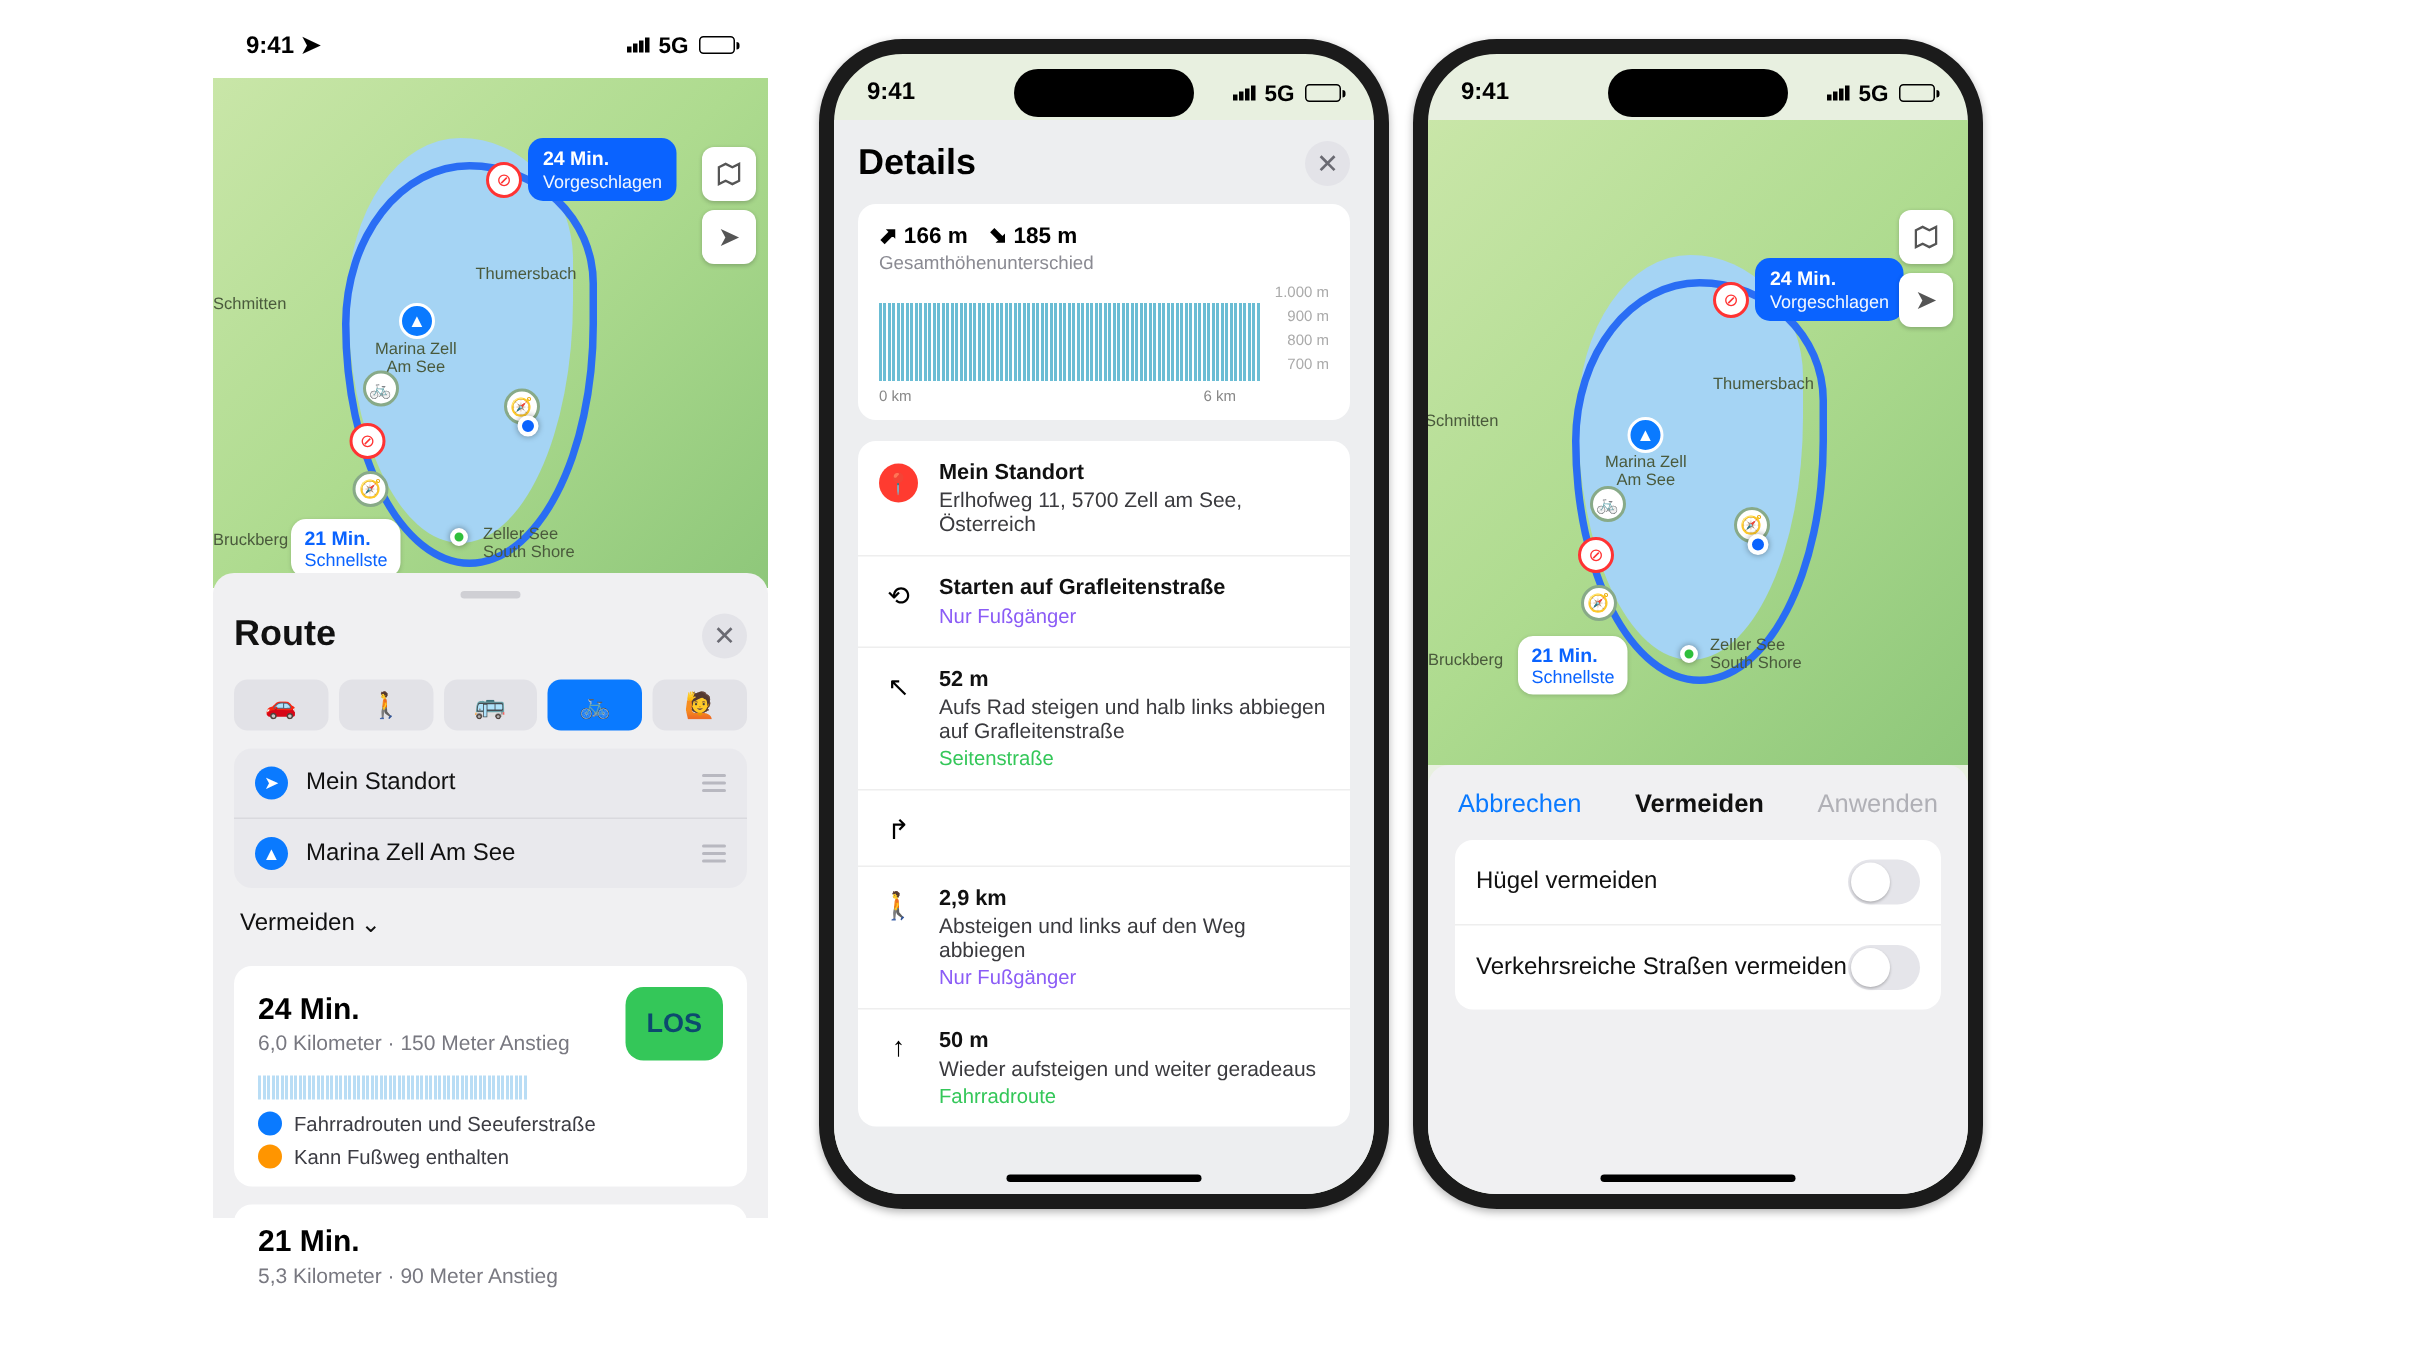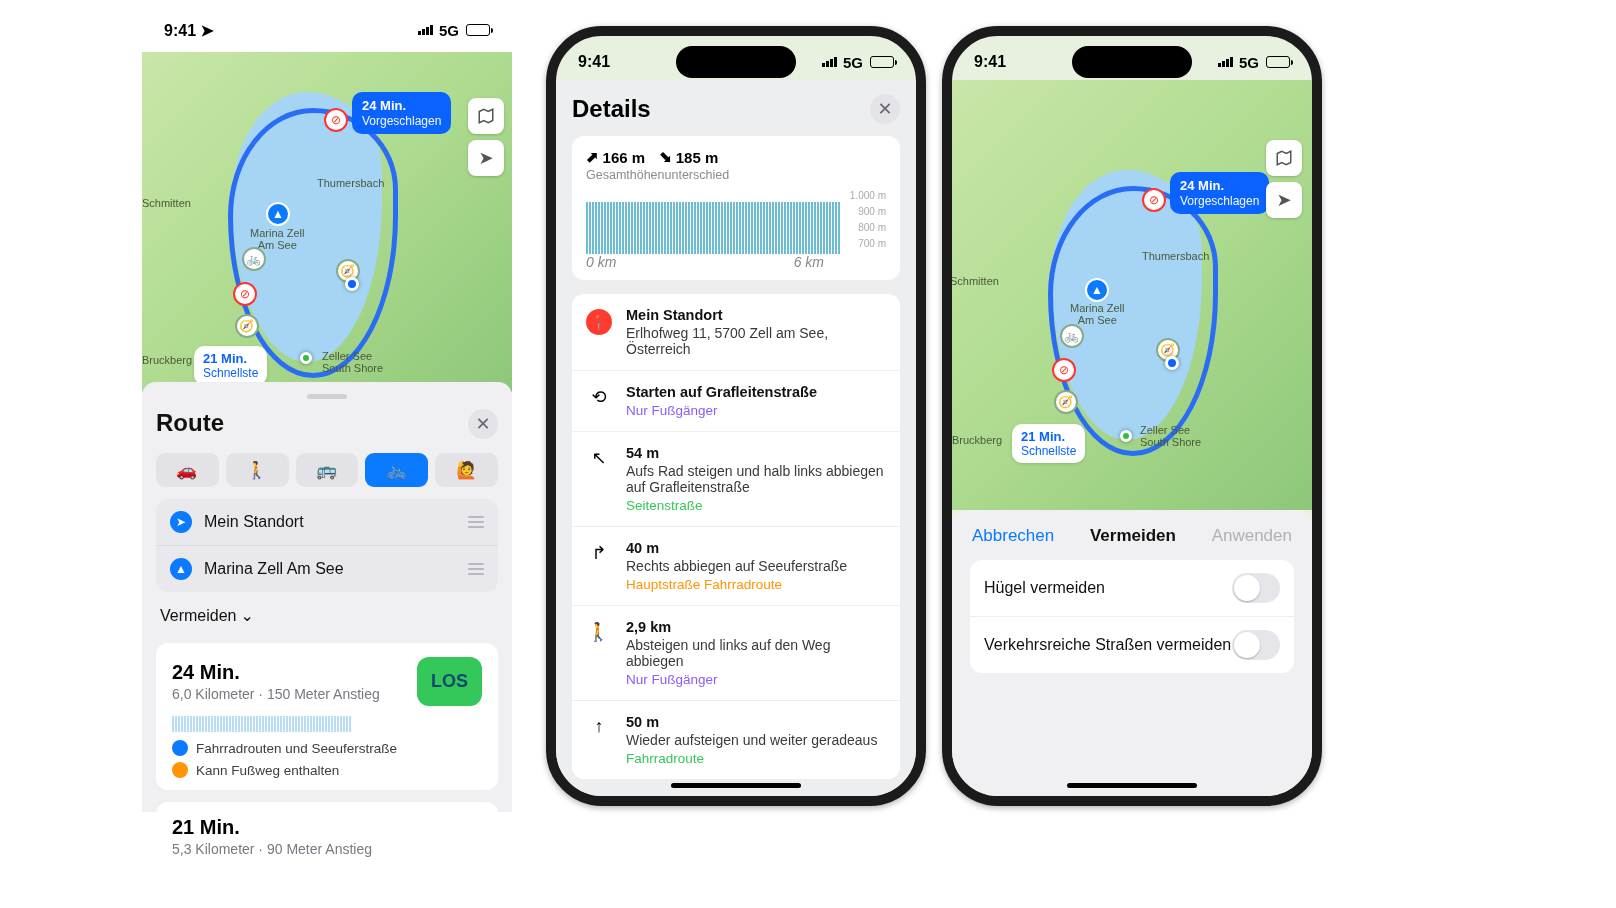--- a/index.html
+++ b/index.html
@@ -85,21 +85,21 @@
   .details-head { display:flex; justify-content:space-between; align-items:center; margin-bottom:12px; }
   .details-head h1 { font-size:24px; font-weight:700; }
   .elev-card { background:#fff; border-radius:12px; padding:12px 14px 10px; }
   .elev-top { font-size:15px; font-weight:700; display:flex; gap:14px; }
   .elev-top span { display:inline-flex; align-items:center; gap:4px; }
   .elev-sub { font-size:12.5px; color:#8a8a92; margin-top:2px; }
   .elev-graph { margin-top:10px; position:relative; height:78px; }
   .elev-graph .bars { position:absolute; bottom:16px; left:0; right:46px; height:52px;
     background:repeating-linear-gradient(90deg,#6bbdd4 0 2px,transparent 2px 3px); }
   .elev-graph .yl { position:absolute; right:0; font-size:10px; color:#aaa; }
-  .elev-graph .xl { position:absolute; bottom:0; font-size:14px; color:#888;font-style:italic; }
+  .elev-graph .xl { position:absolute; bottom:0; font-size:10px; color:#888; }
 
   .steps-card { background:#fff; border-radius:12px; margin-top:14px; }
   .step { display:flex; gap:14px; padding:13px 14px; border-bottom:1px solid #eee; font-size:14.5px; }
   .step:last-child { border-bottom:none; }
   .step-icon { width:26px; display:flex; align-items:flex-start; justify-content:center; font-size:18px; color:#000; margin-top:2px; }
   .step-icon.red { color:#fff; }
   .step-icon .circ { width:26px; height:26px; border-radius:50%; background:#ff3b30; display:flex; align-items:center; justify-content:center; color:#fff; font-size:14px; }
   .step .label { font-weight:700; font-size:14.5px; color:#111; }
   .step .desc { font-size:14px; color:#3a3a3e; margin-top:2px; }
   .step .note { font-size:13.5px; margin-top:3px; }
@@ -322,32 +322,27 @@
         <div class="step">
           <div class="step-icon ">⟲</div>
           <div style="flex:1">
             <div class="label">Starten auf Grafleitenstraße</div>
             <div class="note c-red">Nur Fußgänger</div>
           </div>
         </div>
         <div class="step">
           <div class="step-icon ">↖</div>
           <div style="flex:1">
-            <div class="label">54 m</div>
+            <div class="label">52 m</div>
             <div class="desc">Aufs Rad steigen und halb links abbiegen auf Grafleitenstraße</div>
             <div class="note c-green">Seitenstraße</div>
           </div>
         </div>
         <div class="step">
           <div class="step-icon ">↱</div>
-          <div style="flex:1">
-            <div class="label">40 m</div>
-            <div class="desc">Rechts abbiegen auf Seeuferstraße</div>
-            <div class="note c-orange">Hauptstraße   Fahrradroute</div>
-          </div>
         </div>
         <div class="step">
           <div class="step-icon ">🚶</div>
           <div style="flex:1">
             <div class="label">2,9 km</div>
             <div class="desc">Absteigen und links auf den Weg abbiegen</div>
             <div class="note c-red">Nur Fußgänger</div>
           </div>
         </div>
         <div class="step">

